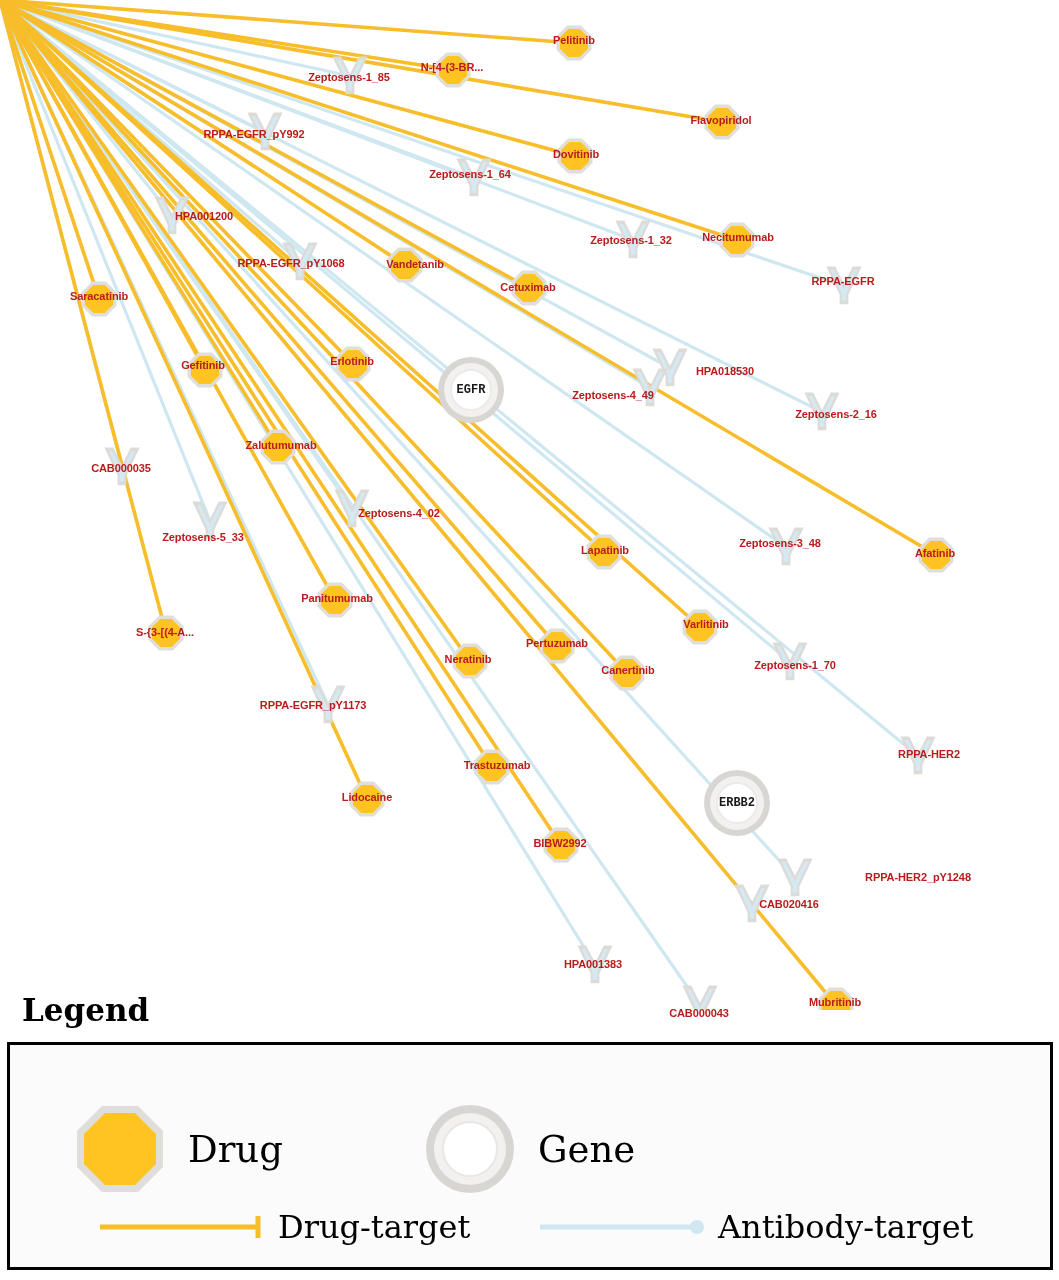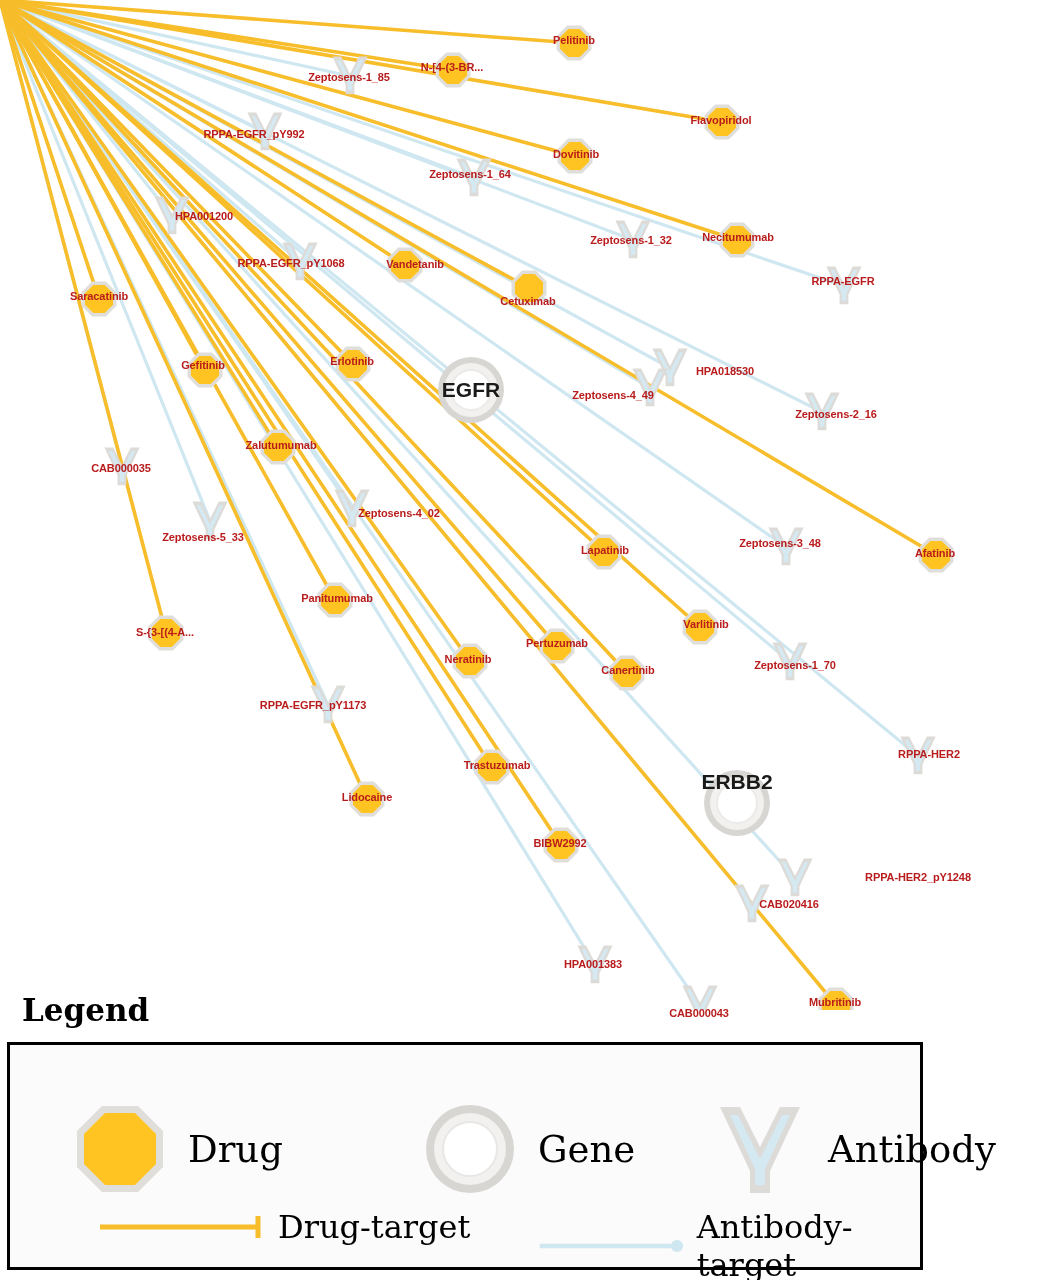--- a/index.html
+++ b/index.html
@@ -31,40 +31,41 @@
     font-size: 11px;
     font-weight: bold;
     color: #b91c1c;
     white-space: nowrap;
     transform: translate(-50%, -50%);
     letter-spacing: -0.1px;
     margin-top: 24px;
   }
   .gene-label {
     position: absolute;
-    font-size: 21px;
+    font-size: 12px;
     font-weight: bold;
     color: #1a1a1a;
     white-space: nowrap;
     transform: translate(-50%, -50%);
+    font-family: Liberation Mono, monospace;
   }
   #legend-title {
     position: absolute;
     left: 22px;
     top: 992px;
     font-family: "DejaVu Serif", serif;
     font-size: 31px;
     font-weight: bold;
     color: #000;
   }
   #legend-box {
     position: absolute;
     left: 7px;
     top: 1042px;
-    width: 916px;
+    width: 1046px;
     height: 228px;
     border: 3px solid #000;
     background: #fbfbfb;
     box-sizing: border-box;
   }
   .legend-row {
     position: absolute;
     display: flex;
     align-items: center;
   }
@@ -342,39 +343,39 @@
       <div class="node-label" style="left: 918px; top: 853px;">RPPA-HER2_pY1248</div>
       <div class="node-label" style="left: 789px; top: 880px;">CAB020416</div>
       <div class="node-label" style="left: 593px; top: 940px;">HPA001383</div>
       <div class="node-label" style="left: 699px; top: 989px;">CAB000043</div>
       <div class="node-label" style="left: 574px; top: 16px;">Pelitinib</div>
       <div class="node-label" style="left: 452px; top: 43px;">N-[4-(3-BR...</div>
       <div class="node-label" style="left: 721px; top: 96px;">Flavopiridol</div>
       <div class="node-label" style="left: 576px; top: 130px;">Dovitinib</div>
       <div class="node-label" style="left: 738px; top: 213px;">Necitumumab</div>
       <div class="node-label" style="left: 403px; top: 240px; padding-left: 24px;">Vandetanib</div>
-      <div class="node-label" style="left: 528px; top: 277px;">Cetuximab</div>
+      <div class="node-label" style="left: 528px; top: 263px;">Cetuximab</div>
       <div class="node-label" style="left: 99px; top: 272px;">Saracatinib</div>
       <div class="node-label" style="left: 203px; top: 341px;">Gefitinib</div>
       <div class="node-label" style="left: 352px; top: 337px;">Erlotinib</div>
       <div class="node-label" style="left: 281px; top: 421px;">Zalutumumab</div>
       <div class="node-label" style="left: 935px; top: 529px;">Afatinib</div>
       <div class="node-label" style="left: 605px; top: 526px;">Lapatinib</div>
       <div class="node-label" style="left: 337px; top: 574px;">Panitumumab</div>
       <div class="node-label" style="left: 165px; top: 608px;">S-{3-[(4-A...</div>
       <div class="node-label" style="left: 706px; top: 600px;">Varlitinib</div>
       <div class="node-label" style="left: 557px; top: 619px;">Pertuzumab</div>
       <div class="node-label" style="left: 468px; top: 635px;">Neratinib</div>
       <div class="node-label" style="left: 628px; top: 646px;">Canertinib</div>
       <div class="node-label" style="left: 497px; top: 741px;">Trastuzumab</div>
       <div class="node-label" style="left: 367px; top: 773px;">Lidocaine</div>
       <div class="node-label" style="left: 560px; top: 819px;">BIBW2992</div>
       <div class="node-label" style="left: 835px; top: 978px;">Mubritinib</div>
       <div class="gene-label" style="left: 471px; top: 390px;">EGFR</div>
-      <div class="gene-label" style="left: 737px; top: 782px;">ERBB2</div>
+      <div class="gene-label" style="left: 737px; top: 803px;">ERBB2</div>
     </div>
 </div>
 
 <div id="legend-title">Legend</div>
 
 <div id="legend-box">
   <div class="legend-row" style="left:60px; top:54px;">
     <svg width="100" height="100" viewBox="0 0 100 100">
       <polygon points="32,7 68,7 93,32 93,68 68,93 32,93 7,68 7,32" fill="#e0dedb"></polygon>
       <polygon points="35,14 65,14 86,35 86,65 65,86 35,86 14,65 14,35" fill="#ffc421"></polygon>
@@ -384,27 +385,20 @@
 
   <div class="legend-row" style="left:410px; top:54px;">
     <svg width="100" height="100" viewBox="0 0 100 100">
       <circle cx="50" cy="50" r="44" fill="#d8d6d3"></circle>
       <circle cx="50" cy="50" r="36" fill="#f2f1ef"></circle>
       <circle cx="50" cy="50" r="27" fill="#ffffff" stroke="#e8e7e5" stroke-width="2"></circle>
     </svg>
     <span class="legend-text">Gene</span>
   </div>
 
-  <div class="legend-row" style="left:700px; top:54px;">
-    <svg width="100" height="100" viewBox="0 0 100 100">
-      <path d="M10,8 L30,8 L50,48 L70,8 L90,8 L60,72 L60,94 L40,94 L40,72 Z" fill="#dddbd8"></path>
-      <path d="M20,16 L28,16 L50,60 L72,16 L80,16 L55,70 L55,86 L45,86 L45,70 Z" fill="#d4e9f2"></path>
-    </svg>
-    <span class="legend-text">Antibody</span>
-  </div>
 
   <div class="legend-row" style="left:88px; top:163px;">
     <svg width="170" height="28" viewBox="0 0 170 28">
       <line x1="2" y1="14" x2="160" y2="14" stroke="#f7bd2a" stroke-width="5"></line>
       <line x1="160" y1="3" x2="160" y2="25" stroke="#f7bd2a" stroke-width="5"></line>
     </svg>
     <span class="legend-text-sm">Drug-target</span>
   </div>
 
   <div class="legend-row" style="left:528px; top:163px;">

